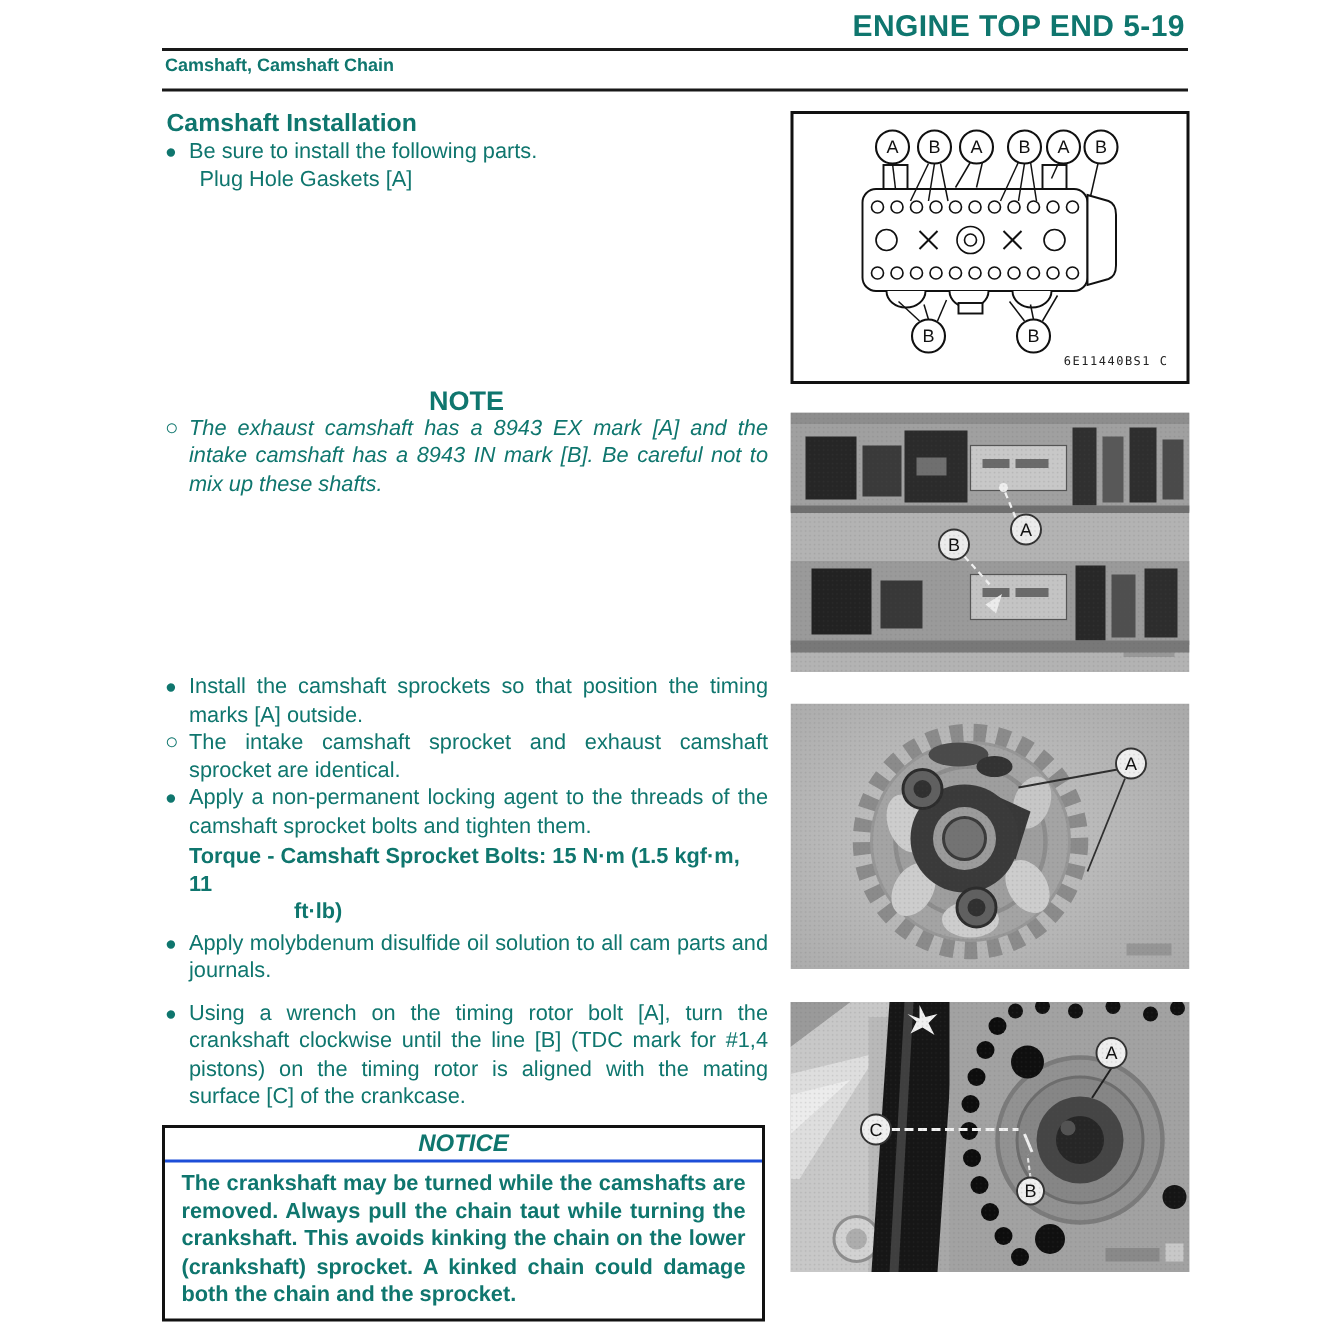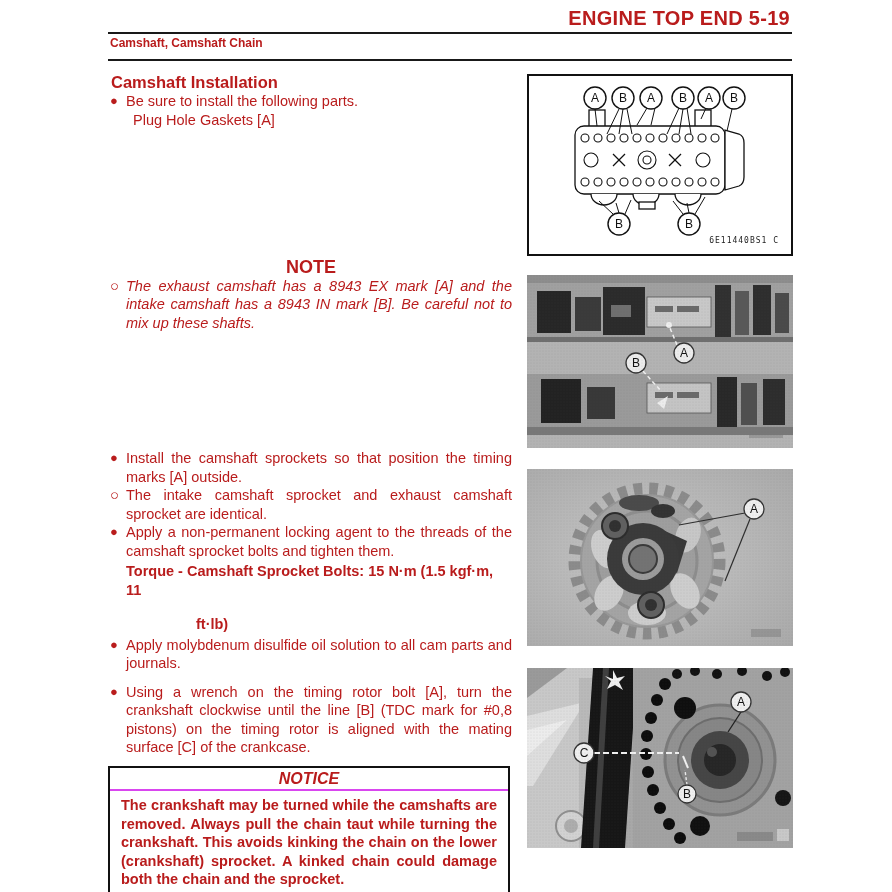--- a/index.html
+++ b/index.html
@@ -1,44 +1,44 @@
 <!DOCTYPE html>
 <html><head>
 <meta charset="utf-8">
 <style>
   html,body{margin:0;padding:0;background:#fff;}
   .page{position:relative;width:892px;height:892px;background:#fff;overflow:hidden;
-        font-family:"Liberation Sans",sans-serif;color:#b91c1c;}
+        font-family:"Liberation Sans",sans-serif;color:#0f766e;}
   
   .hdr{position:absolute;top:7px;left:110px;width:680px;text-align:right;
        font-size:20px;font-weight:700;letter-spacing:.3px;}
   .rule{position:absolute;left:108px;width:684px;height:2px;background:#191919;}
   .rule1{top:32px;}
   .rule2{top:59px;}
   .sect{position:absolute;top:36px;left:110px;font-size:12px;font-weight:700;}
   
   .col{position:absolute;left:110px;top:70px;width:402px;font-size:14.5px;line-height:18.5px;}
   .sub{font-weight:700;font-size:16.5px;margin:3px 0 0 1px;line-height:19px;}
   .li{display:flex;}
   .mk{width:16px;flex:none;}
   .mk.dot{font-size:13px;}
   .mk.circ{font-size:15px;}
   .tx{flex:1;text-align:justify;}
   .it{font-style:italic;}
   .indent{padding-left:23px;}
   .note-t{text-align:center;font-weight:700;font-size:18px;margin-top:129px;}
   .gap-sprk{margin-top:117px;}
   .torque{font-weight:700;padding-left:16px;margin-top:2px;}
-  .torque .l2{padding-left:70px;margin-top:16px;}
+  .torque .l2{padding-left:70px;}
   .m2{margin-top:2px;}
   .m10{margin-top:10px;}
   
   .notice{margin-top:9px;margin-left:-2px;width:398px;border:2px solid #111;}
   .notice-t{text-align:center;font-weight:700;font-style:italic;font-size:16px;
-            padding:2px 0 1px;border-bottom:2px solid #d946ef;}
+            padding:2px 0 1px;border-bottom:2px solid #1d4ed8;}
   .notice-b{font-weight:700;text-align:justify;padding:5px 11px 6px;line-height:18.5px;}
   
   .fig{position:absolute;left:527px;}
   .fig svg{display:block;}
   .fig1{top:74px;width:262px;height:178px;border:2px solid #111;background:#fff;}
   .fig2{top:275px;width:266px;height:173px;}
   .fig3{top:469px;width:266px;height:177px;}
   .fig4{top:668px;width:266px;height:180px;}
   .callout-txt{font-family:"Liberation Sans",sans-serif;font-size:12px;fill:#111;}
   .code-txt{font-family:"DejaVu Sans Mono",monospace;font-size:8px;fill:#222;letter-spacing:1px;}
@@ -87,21 +87,21 @@
       <div class="l2">ft·lb)</div>
     </div>
 
     <div class="li m2">
       <span class="mk dot">●</span>
       <span class="tx">Apply molybdenum disulfide oil solution to all cam parts and journals.</span>
     </div>
 
     <div class="li m10">
       <span class="mk dot">●</span>
-      <span class="tx">Using a wrench on the timing rotor bolt [A], turn the crankshaft clockwise until the line [B] (TDC mark for #0,8 pistons) on the timing rotor is aligned with the mating surface [C] of the crankcase.</span>
+      <span class="tx">Using a wrench on the timing rotor bolt [A], turn the crankshaft clockwise until the line [B] (TDC mark for #1,4 pistons) on the timing rotor is aligned with the mating surface [C] of the crankcase.</span>
     </div>
 
     <div class="notice">
       <div class="notice-t">NOTICE</div>
       <div class="notice-b">The crankshaft may be turned while the camshafts are removed. Always pull the chain taut while turning the crankshaft.  This avoids kinking the chain on the lower (crankshaft) sprocket. A kinked chain could damage both the chain and the sprocket.</div>
     </div>
   </div>
 
   <div class="fig fig1">
     <svg width="258" height="174" viewBox="0 0 258 174">

